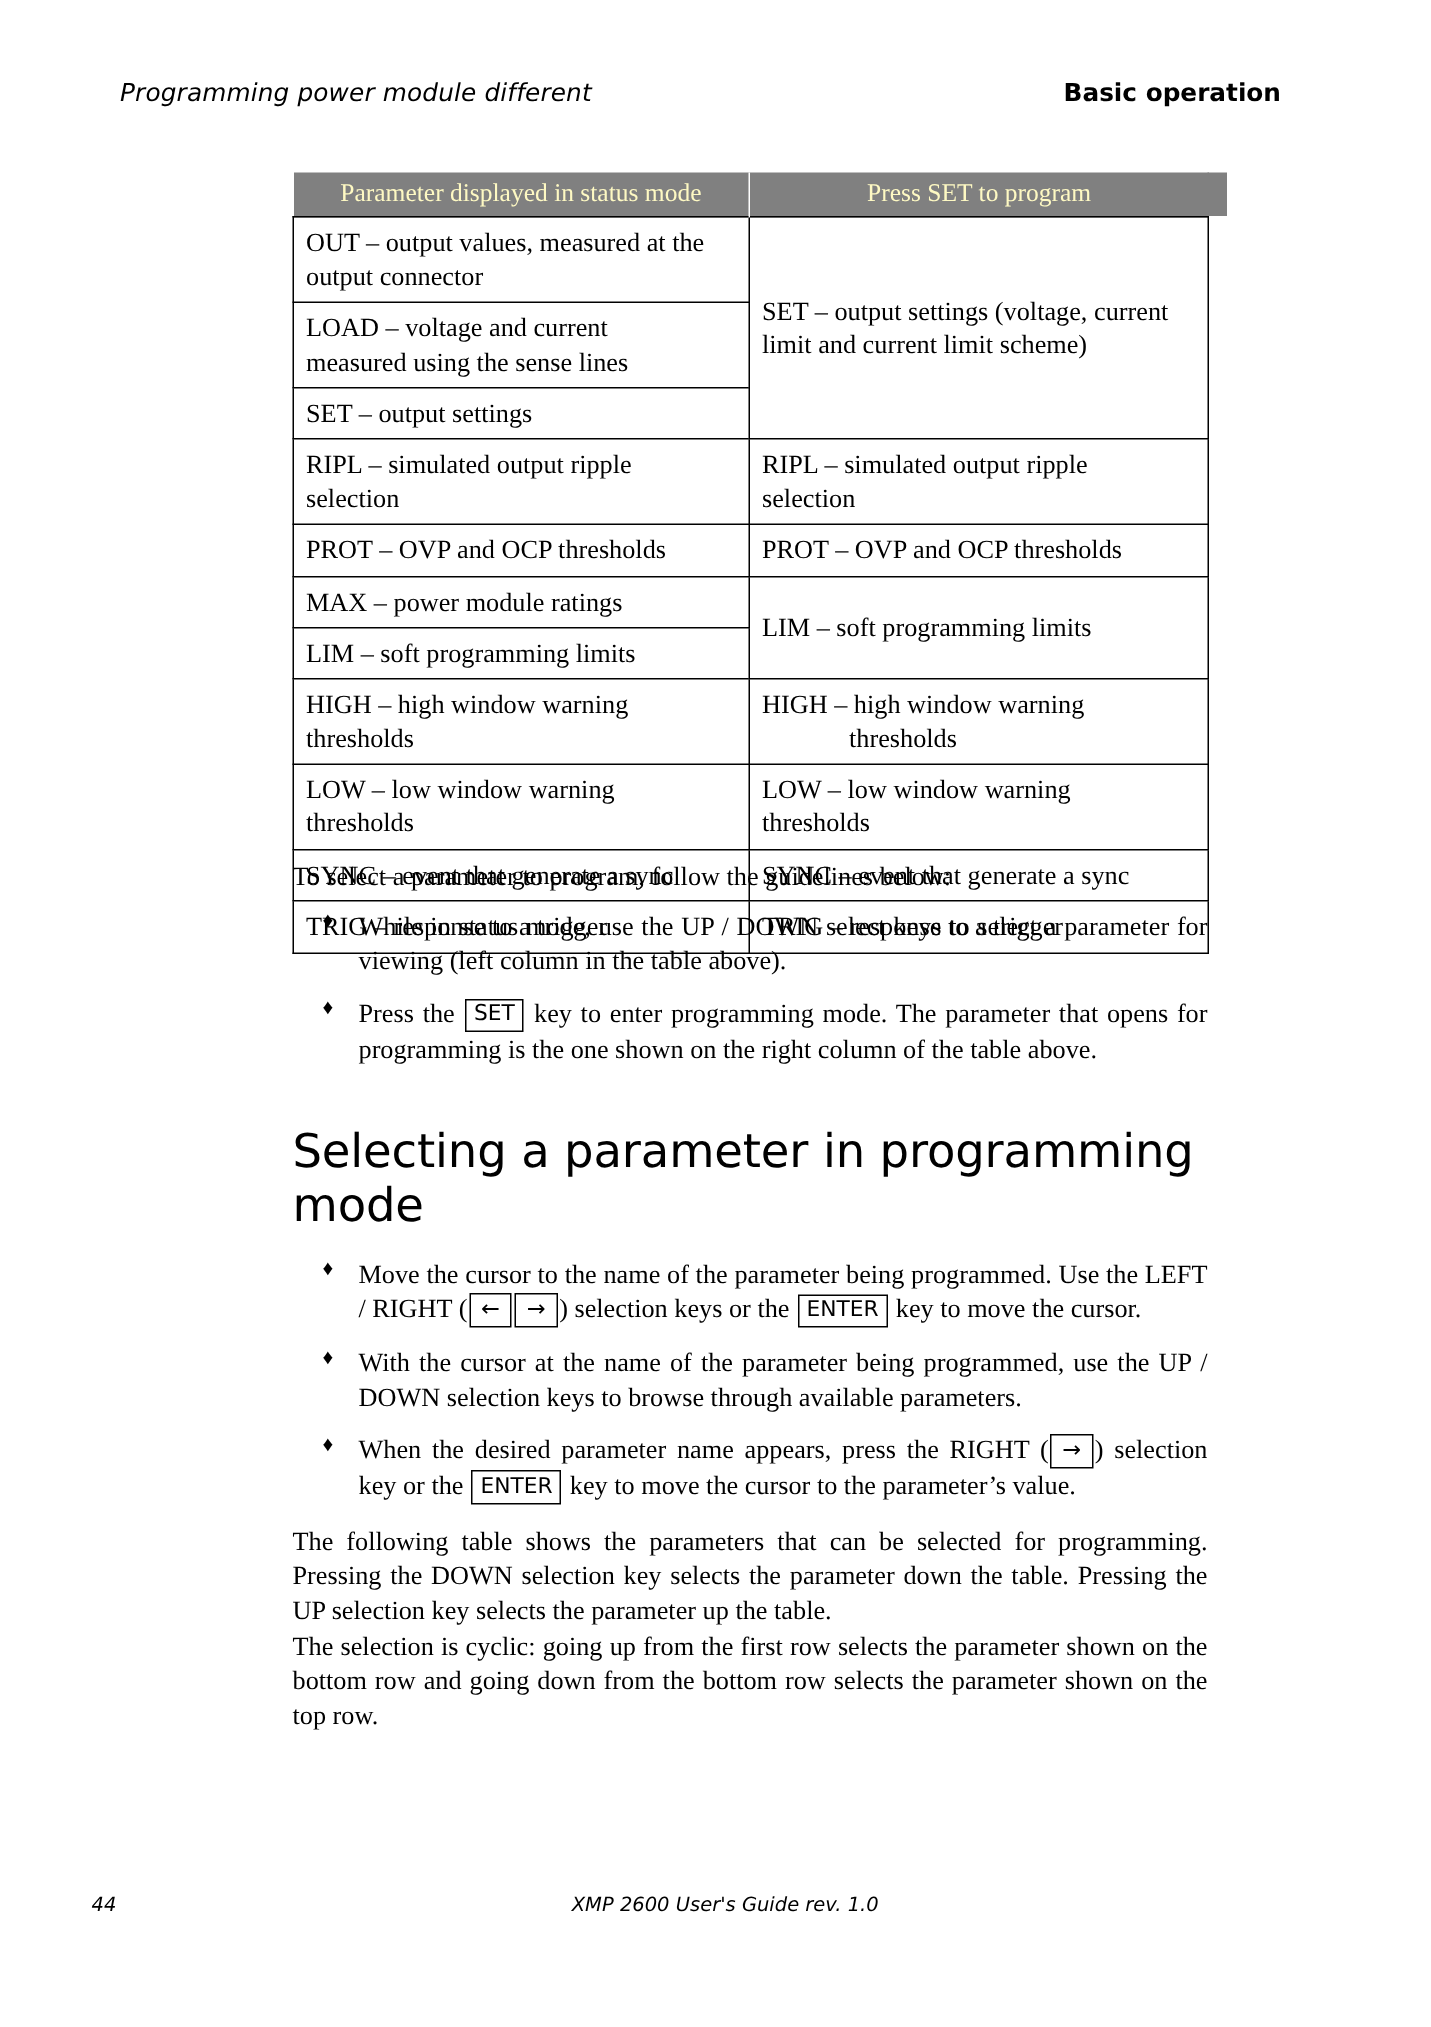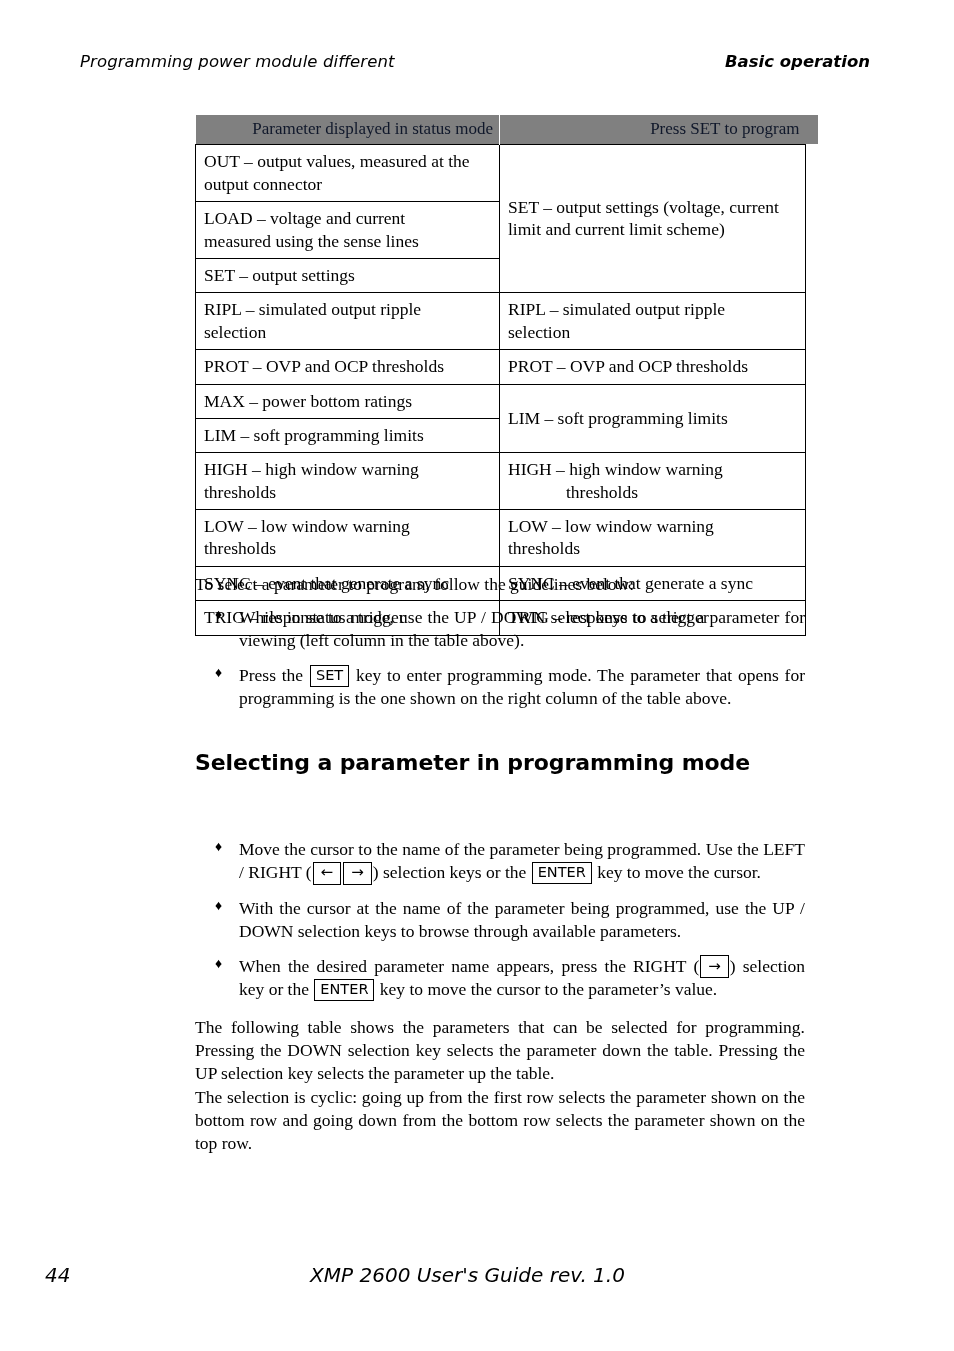--- a/index.html
+++ b/index.html
@@ -36,25 +36,24 @@
     left: 0;
     top: 0;
     font-family: "DejaVu Sans", sans-serif;
     font-style: italic;
     font-size: 16.5px;
     letter-spacing: 0.1px;
     white-space: nowrap;
   }
   .runhead-right {
     position: absolute;
-    right: 0;
+    right: 16px;
     top: 0;
     font-family: "DejaVu Sans", sans-serif;
     font-weight: bold;
-    font-style: italic;
     font-size: 16.5px;
     white-space: nowrap;
   }
 
   
   .tbl-wrap {
     position: absolute;
     left: 195px;
     top: 115px;
     width: 610px;
@@ -62,24 +61,24 @@
   table.ptable {
     border-collapse: collapse;
     width: 610px;
     table-layout: fixed;
   }
   table.ptable col.c1 { width: 304px; }
   table.ptable col.c2 { width: 306px; }
 
   table.ptable th {
     background: #808080;
-    color: #0f172a;
+    color: #fef9c3;
     font-weight: normal;
     font-size: 17px;
-    text-align: right;
+    text-align: center;
     padding: 4px 6px 5px 6px;
     border: none;
     line-height: 1.2;
   }
   table.ptable th.h1 {
     border-right: 1px solid #ffffff;
   }
   table.ptable td {
     border: 1px solid #000000;
     font-size: 17.5px;
@@ -146,22 +145,22 @@
 
   .list1 { top: 606px; }
 
   
   .heading {
     position: absolute;
     left: 195px;
     top: 750px;
     width: 640px;
     font-family: "DejaVu Sans", sans-serif;
-    font-weight: bold;
-    font-size: 22px;
+    font-weight: normal;
+    font-size: 31px;
     letter-spacing: -0.1px;
   }
 
   .para-after-heading { top: 789px; }
   .list2 { top: 838px; }
   .para-tail1 { top: 1016px; }
   .para-tail2 { top: 1086px; }
 
   
   .key {
@@ -177,27 +176,27 @@
   }
   .key.arrow {
     font-family: "DejaVu Sans", sans-serif;
     font-size: 15px;
     padding: 2.5px 7px 3.5px 7px;
   }
 
   
   .footer {
     position: absolute;
-    left: 45px;
+    left: 61px;
     top: 1263px;
     width: 845px;
     height: 26px;
     font-family: "DejaVu Sans", sans-serif;
     font-style: italic;
-    font-size: 20px;
+    font-size: 13px;
   }
   .footer .pg {
     position: absolute;
     left: 0;
     top: 0;
   }
   .footer .ctr {
     position: absolute;
     left: 0;
     right: 0;
@@ -242,21 +241,21 @@
         </tr>
         <tr>
           <td>RIPL – simulated output ripple selection</td>
           <td>RIPL – simulated output ripple selection</td>
         </tr>
         <tr>
           <td>PROT – OVP and OCP thresholds</td>
           <td>PROT – OVP and OCP thresholds</td>
         </tr>
         <tr>
-          <td>MAX – power bottom ratings</td>
+          <td>MAX – power module ratings</td>
           <td class="mid" rowspan="2">LIM – soft programming limits</td>
         </tr>
         <tr>
           <td>LIM – soft programming limits</td>
         </tr>
         <tr>
           <td>HIGH – high window warning thresholds</td>
           <td><span>HIGH – high window warning</span><span class="indent-line">thresholds</span></td>
         </tr>
         <tr>

